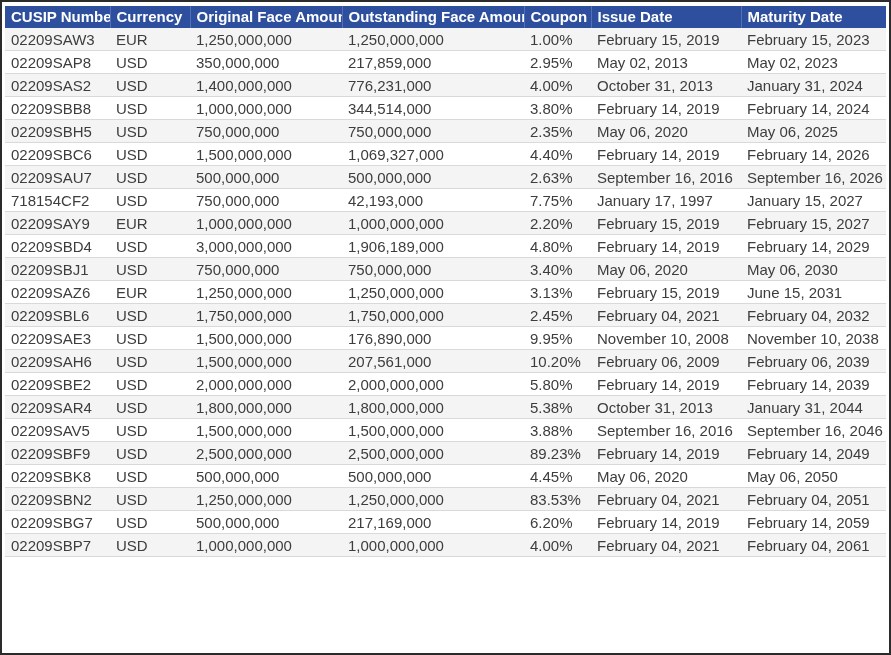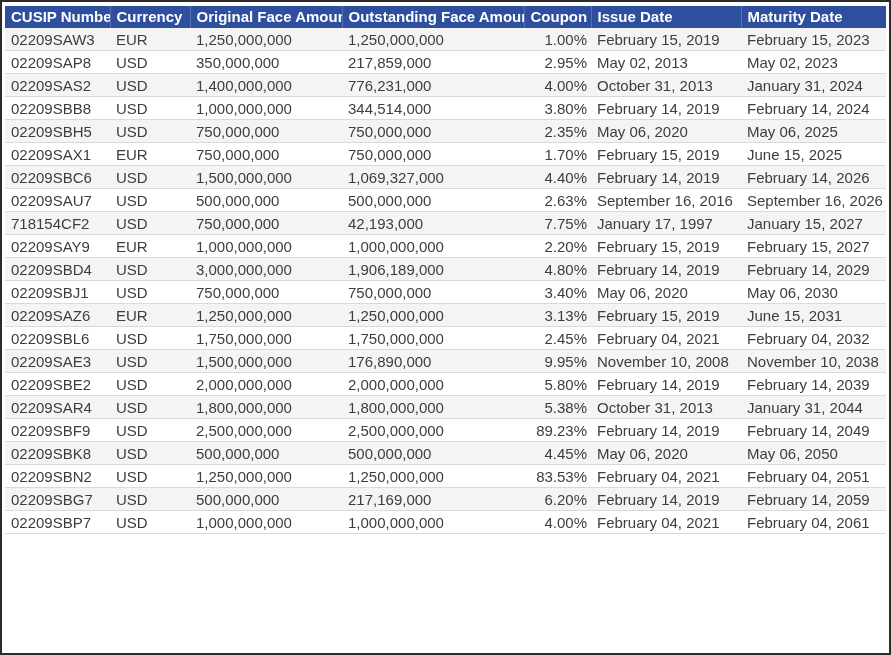--- a/index.html
+++ b/index.html
@@ -59,21 +59,21 @@
   table.bond-table tbody tr:nth-child(even) { background: var(--row-bg); }
 
   col.col-cusip       { width: 105px; }
   col.col-currency    { width: 80px;  }
   col.col-original    { width: 152px; }
   col.col-outstanding { width: 182px; }
   col.col-coupon      { width: 67px;  }
   col.col-issue       { width: 150px; }
   col.col-maturity    { width: auto;  }
 
-  th.col-coupon, td.col-coupon { text-align: right; padding-left: 2px; padding-right: 2px; }
+  th.col-coupon, td.col-coupon { text-align: left; padding-left: 2px; padding-right: 2px; }
 </style>
 </head>
 <body>
 
 <div class="table-frame">
   <table class="bond-table">
     <colgroup>
         <col class="col-cusip">
         <col class="col-currency">
         <col class="col-original">
@@ -133,29 +133,20 @@
         <tr>
           <td class="col-cusip">02209SBH5</td>
           <td class="col-currency">USD</td>
           <td class="col-original">750,000,000</td>
           <td class="col-outstanding">750,000,000</td>
           <td class="col-coupon">2.35%</td>
           <td class="col-issue">May 06, 2020</td>
           <td class="col-maturity">May 06, 2025</td>
         </tr>
         <tr>
-          <td class="col-cusip">02209SAX1</td>
-          <td class="col-currency">EUR</td>
-          <td class="col-original">750,000,000</td>
-          <td class="col-outstanding">750,000,000</td>
-          <td class="col-coupon">1.70%</td>
-          <td class="col-issue">February 15, 2019</td>
-          <td class="col-maturity">June 15, 2025</td>
-        </tr>
-        <tr>
           <td class="col-cusip">02209SBC6</td>
           <td class="col-currency">USD</td>
           <td class="col-original">1,500,000,000</td>
           <td class="col-outstanding">1,069,327,000</td>
           <td class="col-coupon">4.40%</td>
           <td class="col-issue">February 14, 2019</td>
           <td class="col-maturity">February 14, 2026</td>
         </tr>
         <tr>
           <td class="col-cusip">02209SAU7</td>
@@ -223,38 +214,56 @@
         <tr>
           <td class="col-cusip">02209SAE3</td>
           <td class="col-currency">USD</td>
           <td class="col-original">1,500,000,000</td>
           <td class="col-outstanding">176,890,000</td>
           <td class="col-coupon">9.95%</td>
           <td class="col-issue">November 10, 2008</td>
           <td class="col-maturity">November 10, 2038</td>
         </tr>
         <tr>
+          <td class="col-cusip">02209SAH6</td>
+          <td class="col-currency">USD</td>
+          <td class="col-original">1,500,000,000</td>
+          <td class="col-outstanding">207,561,000</td>
+          <td class="col-coupon">10.20%</td>
+          <td class="col-issue">February 06, 2009</td>
+          <td class="col-maturity">February 06, 2039</td>
+        </tr>
+        <tr>
           <td class="col-cusip">02209SBE2</td>
           <td class="col-currency">USD</td>
           <td class="col-original">2,000,000,000</td>
           <td class="col-outstanding">2,000,000,000</td>
           <td class="col-coupon">5.80%</td>
           <td class="col-issue">February 14, 2019</td>
           <td class="col-maturity">February 14, 2039</td>
         </tr>
         <tr>
           <td class="col-cusip">02209SAR4</td>
           <td class="col-currency">USD</td>
           <td class="col-original">1,800,000,000</td>
           <td class="col-outstanding">1,800,000,000</td>
           <td class="col-coupon">5.38%</td>
           <td class="col-issue">October 31, 2013</td>
           <td class="col-maturity">January 31, 2044</td>
         </tr>
         <tr>
+          <td class="col-cusip">02209SAV5</td>
+          <td class="col-currency">USD</td>
+          <td class="col-original">1,500,000,000</td>
+          <td class="col-outstanding">1,500,000,000</td>
+          <td class="col-coupon">3.88%</td>
+          <td class="col-issue">September 16, 2016</td>
+          <td class="col-maturity">September 16, 2046</td>
+        </tr>
+        <tr>
           <td class="col-cusip">02209SBF9</td>
           <td class="col-currency">USD</td>
           <td class="col-original">2,500,000,000</td>
           <td class="col-outstanding">2,500,000,000</td>
           <td class="col-coupon">89.23%</td>
           <td class="col-issue">February 14, 2019</td>
           <td class="col-maturity">February 14, 2049</td>
         </tr>
         <tr>
           <td class="col-cusip">02209SBK8</td>

